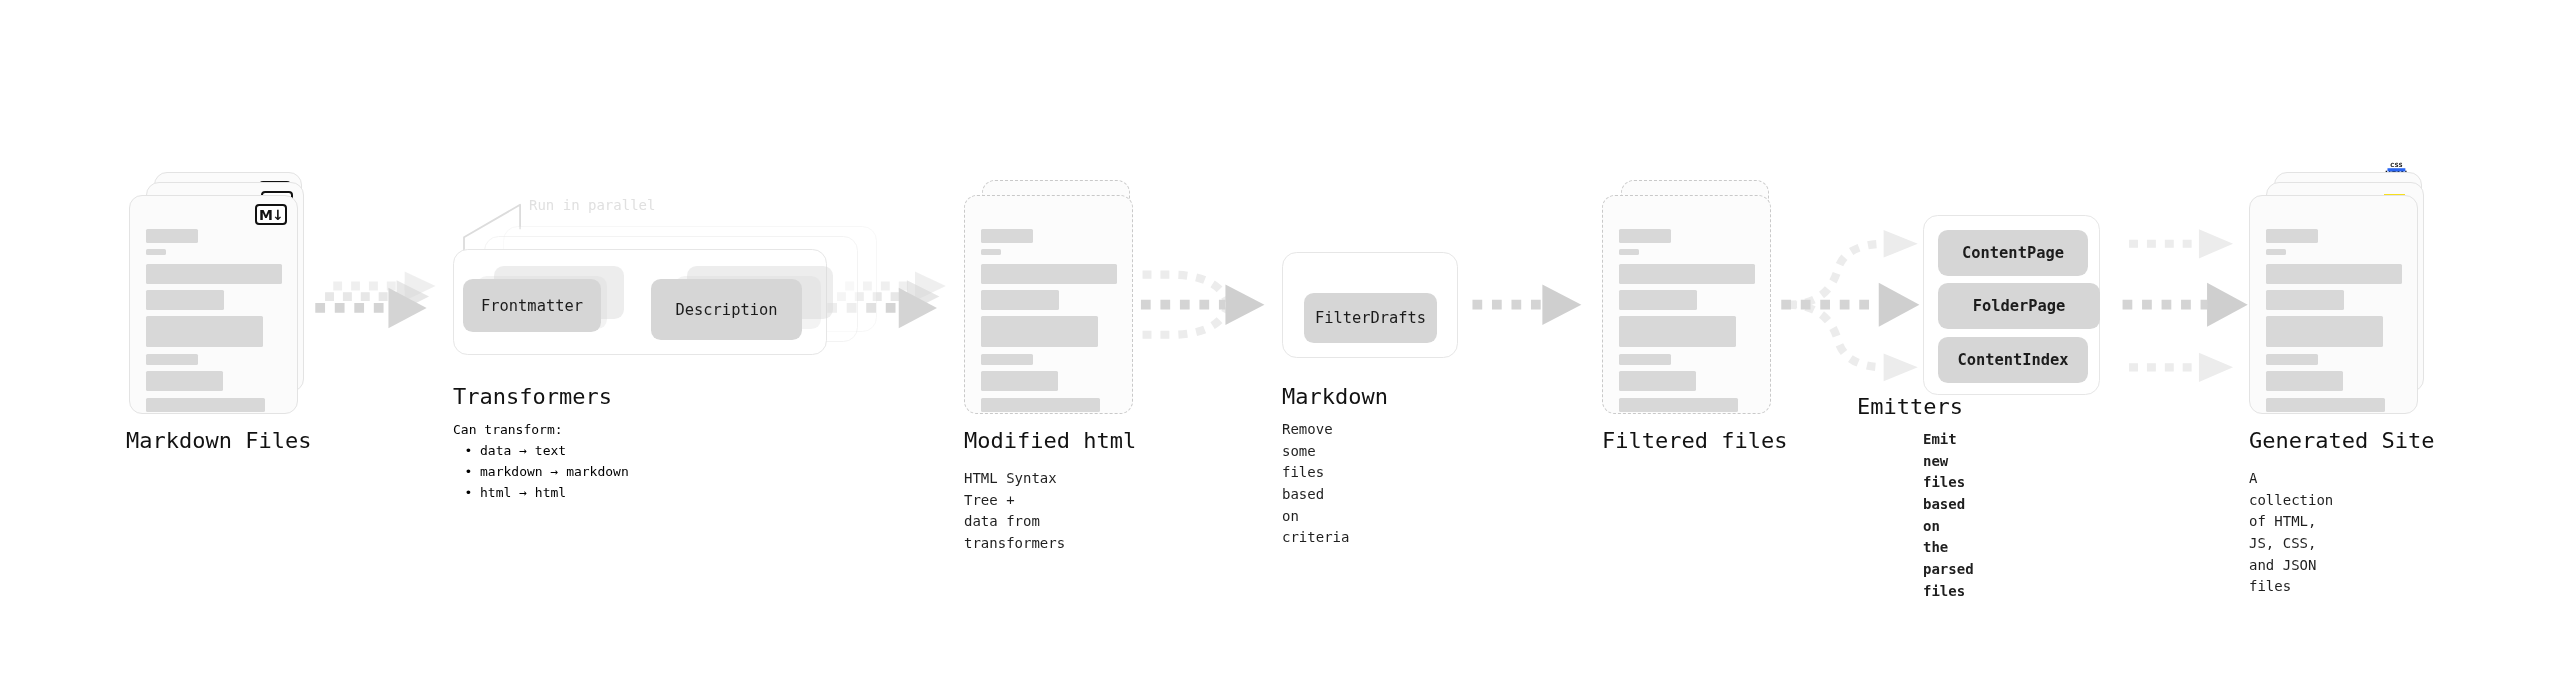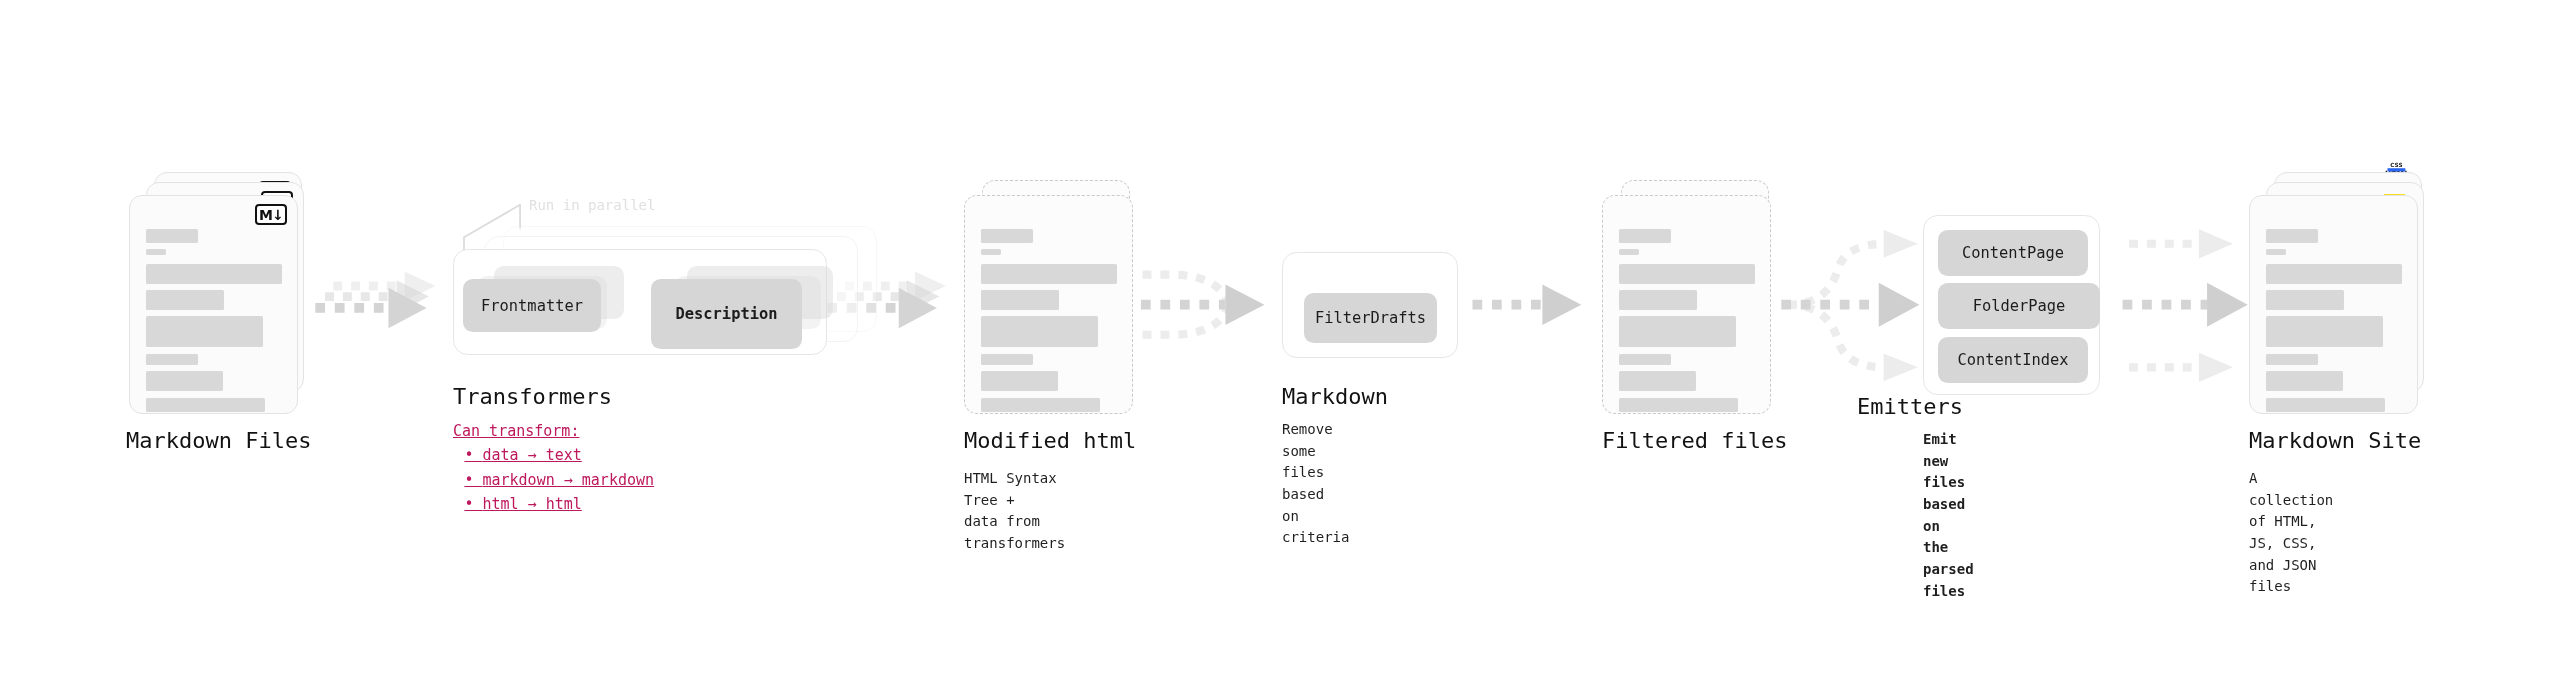--- a/index.html
+++ b/index.html
@@ -65,22 +65,22 @@
   .title {
     position:absolute;
     font-size: 22px; color: #121212; white-space: nowrap;
     font-family: "DejaVu Sans Mono", "Liberation Mono", monospace;
   }
   .subtitle {
     position:absolute;
     font-size: 14px; color: #1f1f1f; line-height: 1.55; white-space: pre-line;
     font-family: "DejaVu Sans Mono", "Liberation Mono", monospace;
   }
-  .sublist { position:absolute; font-size: 15px; color:#be185d; line-height:1.62;
-    font-family: "DejaVu Sans Mono", "Liberation Mono", monospace; white-space: nowrap; text-decoration: underline; }
+  .sublist { position:absolute; font-size: 13px; color:#000000; line-height:1.62;
+    font-family: "DejaVu Sans Mono", "Liberation Mono", monospace; white-space: nowrap; }
   .sublist .li { padding-left: 11.4px; }
 
   .paralabel {
     position:absolute; font-size: 14px; color: #e0e0e0; white-space: nowrap;
     font-family: "DejaVu Sans Mono", "Liberation Mono", monospace;
   }
 
   svg.overlay { position:absolute; left:0; top:0; width:2576px; height:681px; pointer-events:none; }
 </style>
 </head>
@@ -230,21 +230,21 @@
     <div class="groupbox" style="left:503px; top:226px; width:374px; height:106px; opacity:.30;"></div>
     <div class="groupbox" style="left:484px; top:236px; width:374px; height:106px; opacity:.45;"></div>
     <div class="groupbox" style="left:453px; top:249px; width:374px; height:106px;">
       <div class="chip" style="left:23px; top:26px; width:130px; height:53px; opacity:.30;"></div>
       <div class="chip" style="left:221px; top:26px; width:146px; height:53px; opacity:.30;"></div>
     </div>
     <div class="chip" style="left:494px; top:266px; width:130px; height:53px; opacity:.45;"></div>
     <div class="chip" style="left:687px; top:266px; width:146px; height:53px; opacity:.45;"></div>
 
     <div class="chip" style="left:463px; top:279px; width:138px; height:53px;">Frontmatter</div>
-    <div class="chip" style="left:651px; top:279px; width:151px; height:70px;font-weight:bold;">Description</div>
+    <div class="chip" style="left:651px; top:279px; width:151px; height:61px;">Description</div>
 
     <div class="paralabel" style="left:529px; top:197px;">Run in parallel</div>
 
     <div class="title" style="left:453px; top:384px;">Transformers</div>
 
     <div class="sublist" style="left:453px; top:419px;">
       <div>Can transform:</div>
       <div class="li">• <span>data → text</span></div>
       <div class="li">• <span>markdown → markdown</span></div>
       <div class="li">• <span>html → html</span></div>
@@ -290,21 +290,21 @@
         <div class="bar" style="width:117px;height:31px;"></div>
         <div class="bar" style="width:52px;height:10.6px;"></div>
         <div class="bar" style="width:77px;height:20.3px;"></div>
         <div class="bar" style="width:119px;height:14px;"></div>
       </div>
     </div>
     <div class="title" style="left:1602px; top:428px;">Filtered files</div>
   </div>
 
   <div class="stage">
-    <div class="groupbox" style="left:1923px; top:215px; width:177px; height:180px;">
+    <div class="groupbox" style="left:1923px; top:215px; width:177px; height:180px;font-weight:bold;">
       <div class="chip" style="left:14px; top:14px; width:150px; height:46px;">ContentPage</div>
       <div class="chip" style="left:14px; top:67px; width:162px; height:46px;">FolderPage</div>
       <div class="chip" style="left:14px; top:121px; width:150px; height:46px;">ContentIndex</div>
     </div>
     <div class="title" style="left:1857px; top:394px;">Emitters</div>
     <div class="subtitle" style="left:1923px; top:429px;font-weight:bold;">Emit new files based on
 the parsed files</div>
   </div>
 
   <div class="stage">
@@ -319,19 +319,19 @@
         <div class="bar" style="width:52px;height:14px;"></div>
         <div class="bar" style="width:19.5px;height:5.7px;margin-bottom:9.8px;"></div>
         <div class="bar" style="width:100%;height:19.5px;"></div>
         <div class="bar" style="width:78px;height:19.5px;"></div>
         <div class="bar" style="width:117px;height:31px;"></div>
         <div class="bar" style="width:52px;height:10.6px;"></div>
         <div class="bar" style="width:77px;height:20.3px;"></div>
         <div class="bar" style="width:119px;height:14px;"></div>
       </div>
     </div>
-    <div class="title" style="left:2249px; top:428px;">Markdown Site</div>
+    <div class="title" style="left:2249px; top:428px;">Generated Site</div>
     <div class="subtitle" style="left:2249px; top:468px;">A collection of HTML,
 JS, CSS, and JSON files</div>
   </div>
 
 </div>
 
 
 </body></html>

